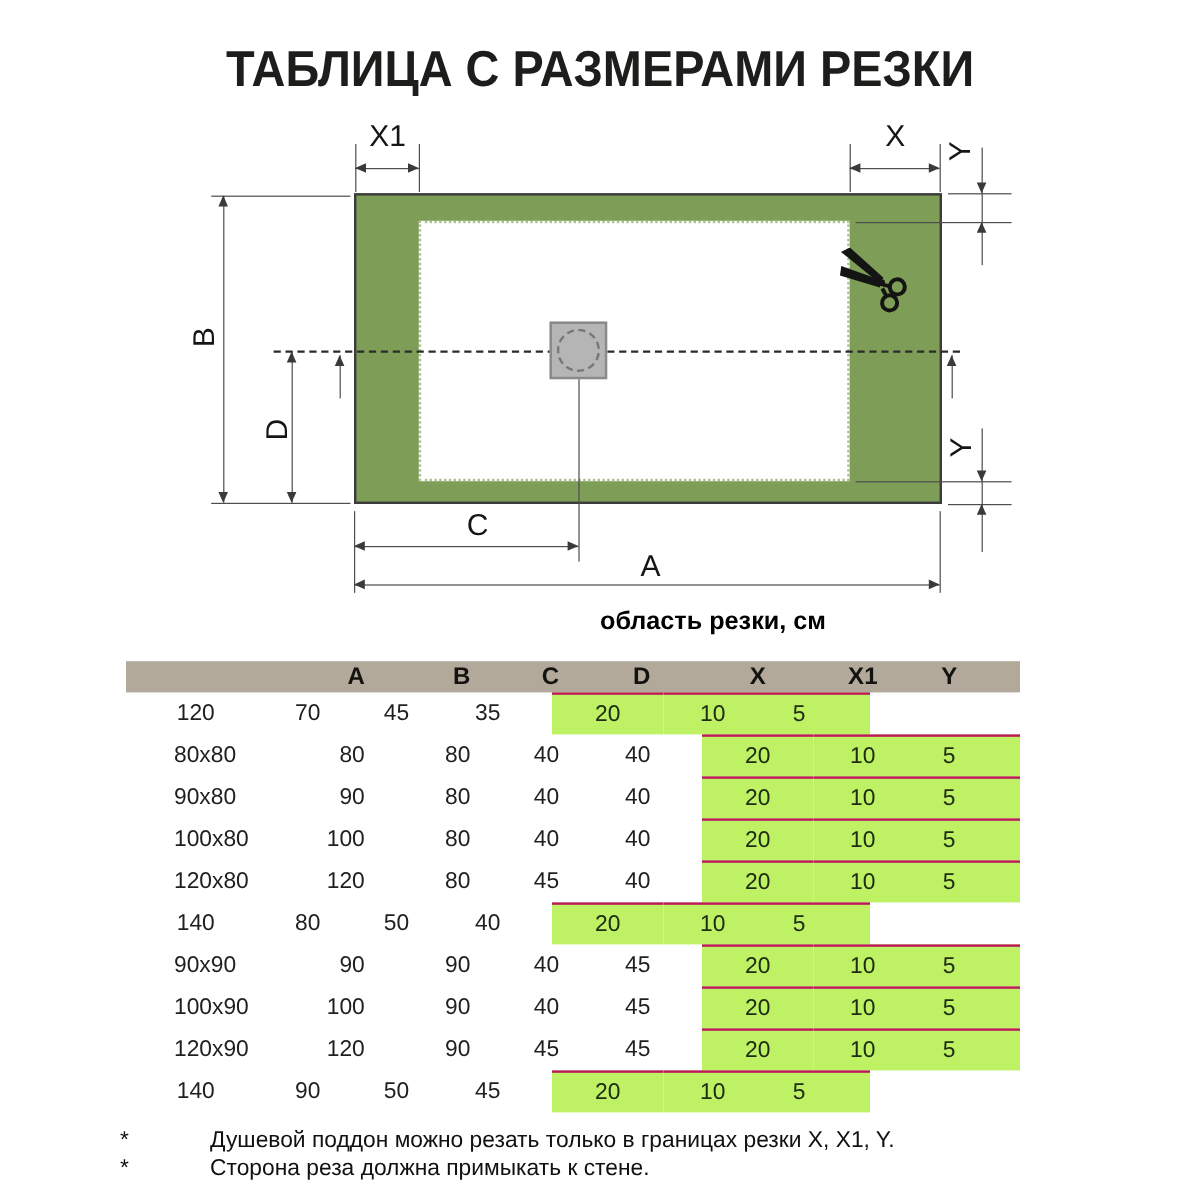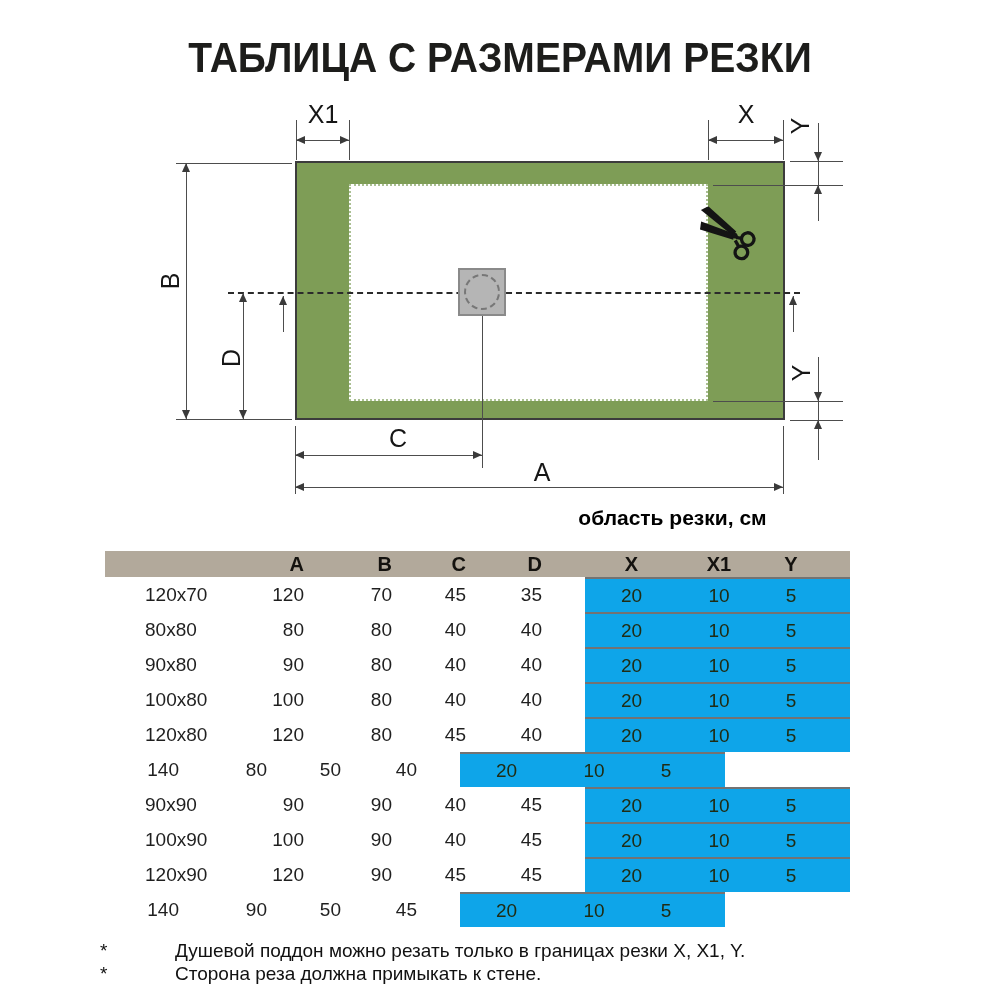--- a/index.html
+++ b/index.html
@@ -28,37 +28,37 @@
         background:#ffffff;border:2px dotted #aabf92;box-sizing:border-box;}
   .centerline{position:absolute;left:228px;top:292px;width:572px;height:0;
         border-top:2px dashed #2b2b2b;}
   .drain{position:absolute;left:458px;top:268px;width:48px;height:48px;
         background:#B5B5B5;border:2px solid #8a8a8a;box-sizing:border-box;
         display:flex;align-items:center;justify-content:center;}
   .drain-circle{width:36px;height:36px;border:2px dashed #777;border-radius:50%;box-sizing:border-box;}
   .scissors{position:absolute;left:700px;top:204px;transform:rotate(-6deg);}
 
   
-  .caption{position:absolute;left:500px;top:506px;width:345px;text-align:center;
+  .caption{position:absolute;left:500px;top:506px;width:345px;text-align:left;
            font-size:21px;font-weight:bold;color:#000;}
   .table{position:absolute;left:105px;top:551px;width:745px;font-size:19px;}
   .thead{display:flex;height:26px;background:#B2A99B;font-weight:bold;font-size:20px;color:#14120f;}
   .trow{display:flex;height:35px;color:#1f1f1f;}
   .cell{display:flex;align-items:center;box-sizing:border-box;}
   .c-size{width:125px;padding-left:40px;}
   .c-a{width:80px;}
   .c-b{width:88px;}
   .c-c{width:74px;}
   .c-d{width:76px;}
   .c-sp{width:37px;}
   .c-x{width:93px;justify-content:center;}
   .c-x1{width:82px;justify-content:center;}
   .c-y{width:90px;justify-content:center;padding-right:28px;}
   .num{justify-content:flex-end;padding-right:6px;}
-  .green{background:#0ea5e9;border-top:2px solid #737373;color:#202c13;}
+  .green{background:#bef264;border-top:2px solid #be185d;color:#202c13;}
 
   
   .footnotes{position:absolute;left:95px;top:939px;font-size:19px;color:#111;}
   .fn{display:flex;line-height:23px;}
   .fn-marker{width:75px;padding-left:5px;}
 </style>
 </head>
 <body>
 
 <div id="app">
@@ -176,21 +176,20 @@
       <div class="cell c-b num">B</div>
       <div class="cell c-c num">C</div>
       <div class="cell c-d num">D</div>
       <div class="cell c-sp"></div>
       <div class="cell c-x">X</div>
       <div class="cell c-x1">X1</div>
       <div class="cell c-y">Y</div>
     </div>
     <div>
         <div class="trow">
-      <div class="cell c-size">120x70</div>
       <div class="cell c-a num">120</div>
       <div class="cell c-b num">70</div>
       <div class="cell c-c num">45</div>
       <div class="cell c-d num">35</div>
       <div class="cell c-sp"></div>
       <div class="cell c-x green">20</div>
       <div class="cell c-x1 green">10</div>
       <div class="cell c-y green">5</div>
     </div>
         <div class="trow">

